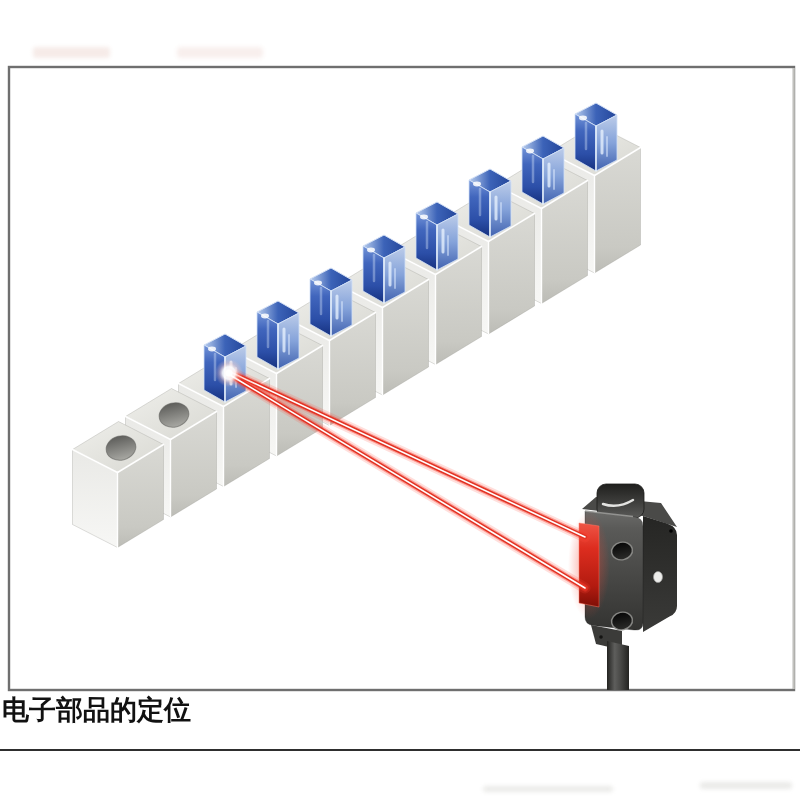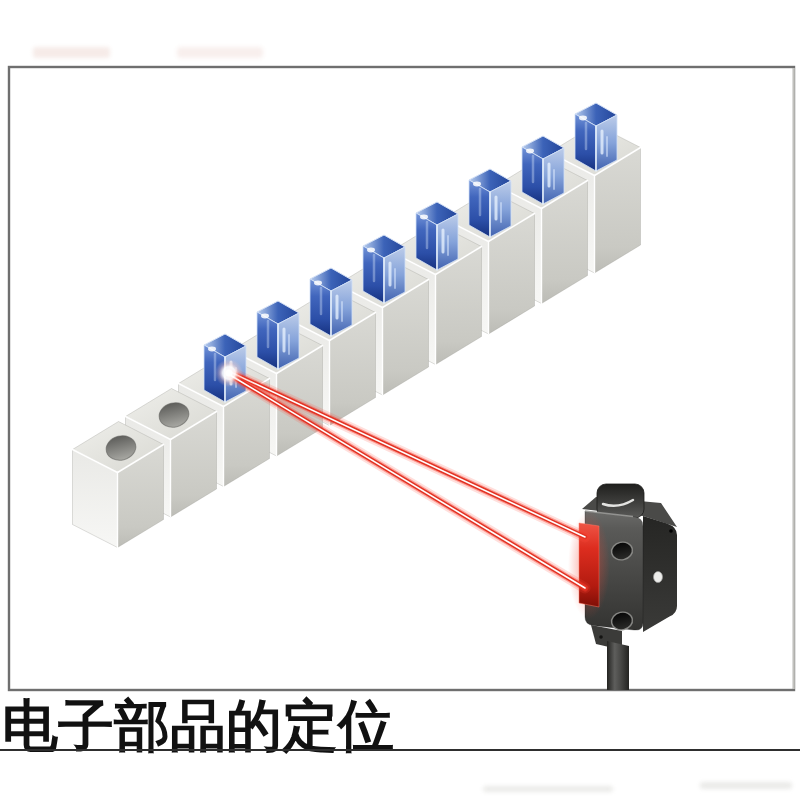--- a/index.html
+++ b/index.html
@@ -1,19 +1,19 @@
 <!DOCTYPE html>
 <html><head>
 <meta charset="utf-8">
 <style>
   html,body{margin:0;padding:0;background:#ffffff;}
   .page{position:relative;width:800px;height:800px;background:#ffffff;overflow:hidden;
         font-family:"DejaVu Sans","Liberation Sans",sans-serif;}
   svg.scene{position:absolute;left:0;top:0;}
-  .caption{position:absolute;left:2px;top:695px;font-size:56px;font-weight:bold;color:#111;
+  .caption{position:absolute;left:2px;top:695px;font-size:27px;font-weight:bold;color:#111;
            letter-spacing:0px;line-height:1.1;white-space:nowrap;}
   .divider{position:absolute;left:0;top:749px;width:800px;height:2px;background:#2e2e2e;}
   .wm{position:absolute;border-radius:3px;filter:blur(2px);}
   .wm1{left:33px;top:47px;width:77px;height:11px;background:rgba(236,210,205,0.45);}
   .wm2{left:177px;top:47px;width:86px;height:11px;background:rgba(238,214,210,0.40);}
   .wm3{left:483px;top:786px;width:130px;height:6px;background:rgba(205,205,200,0.40);}
   .wm4{left:700px;top:782px;width:92px;height:7px;background:rgba(208,208,203,0.45);}
 </style>
 </head>
 <body>

